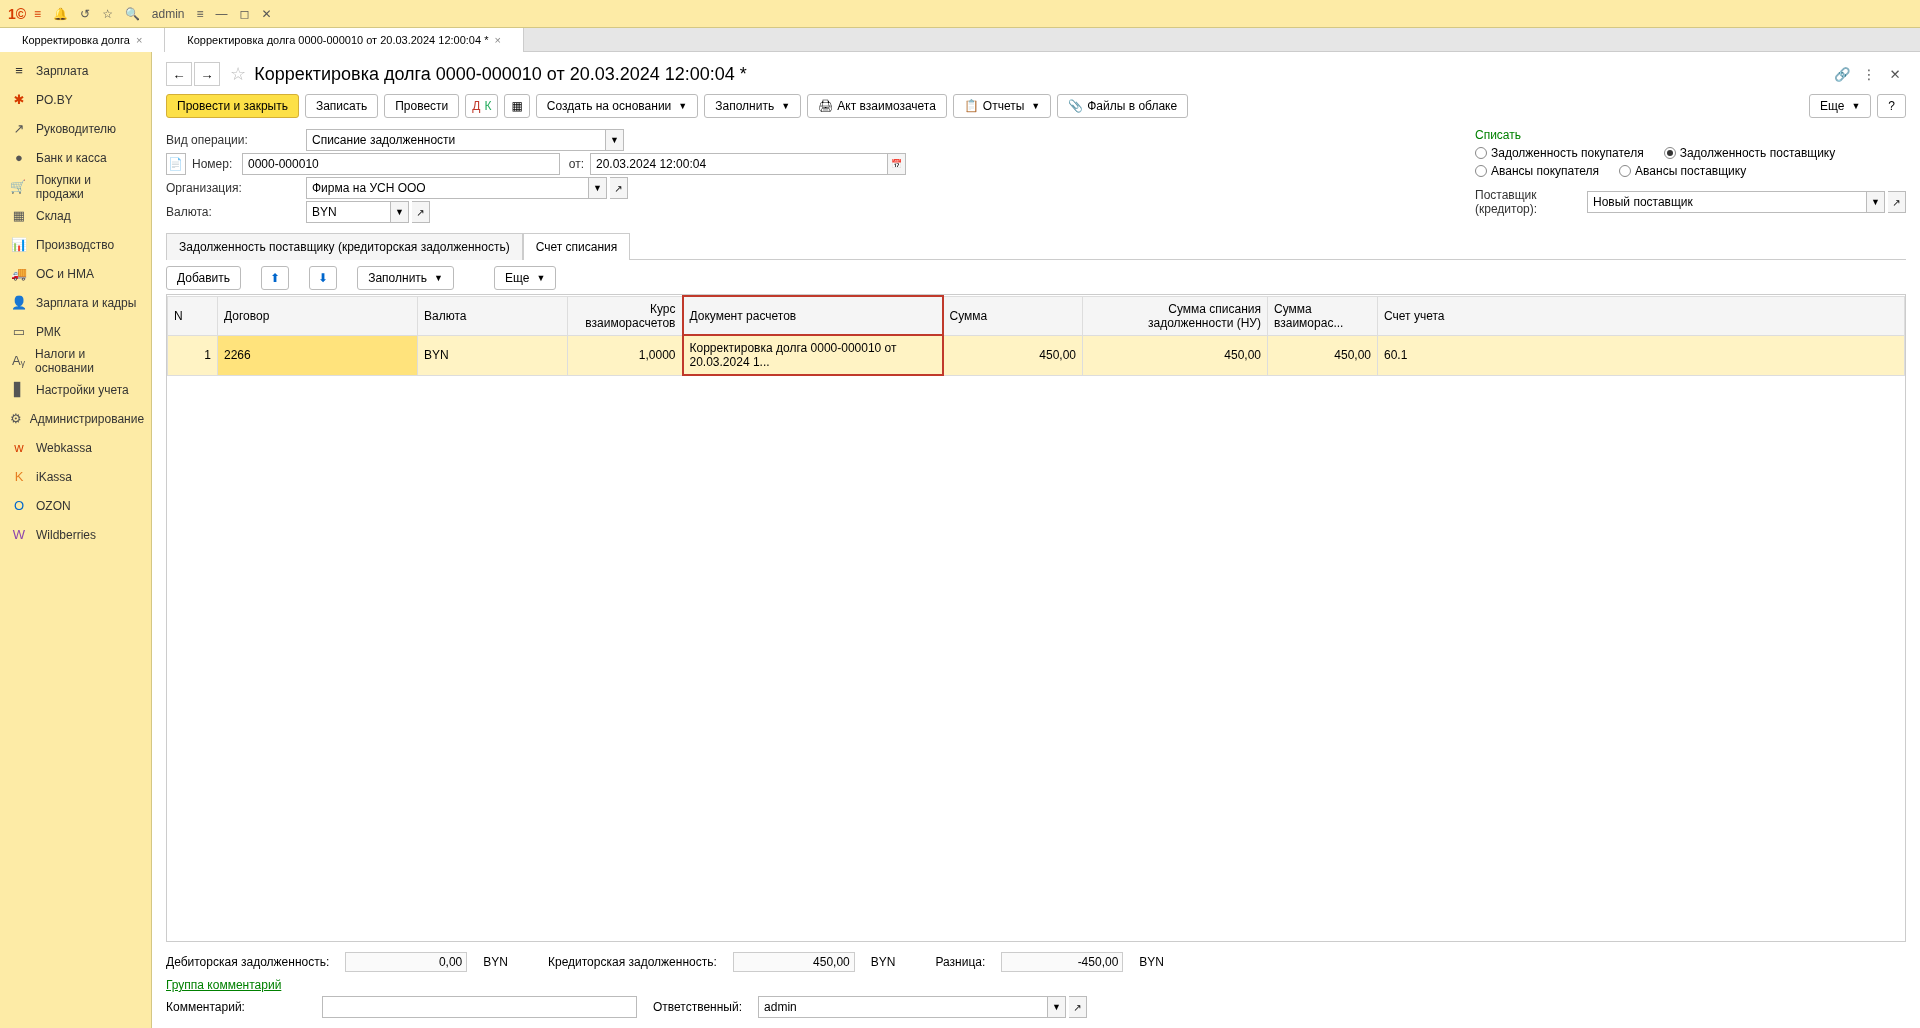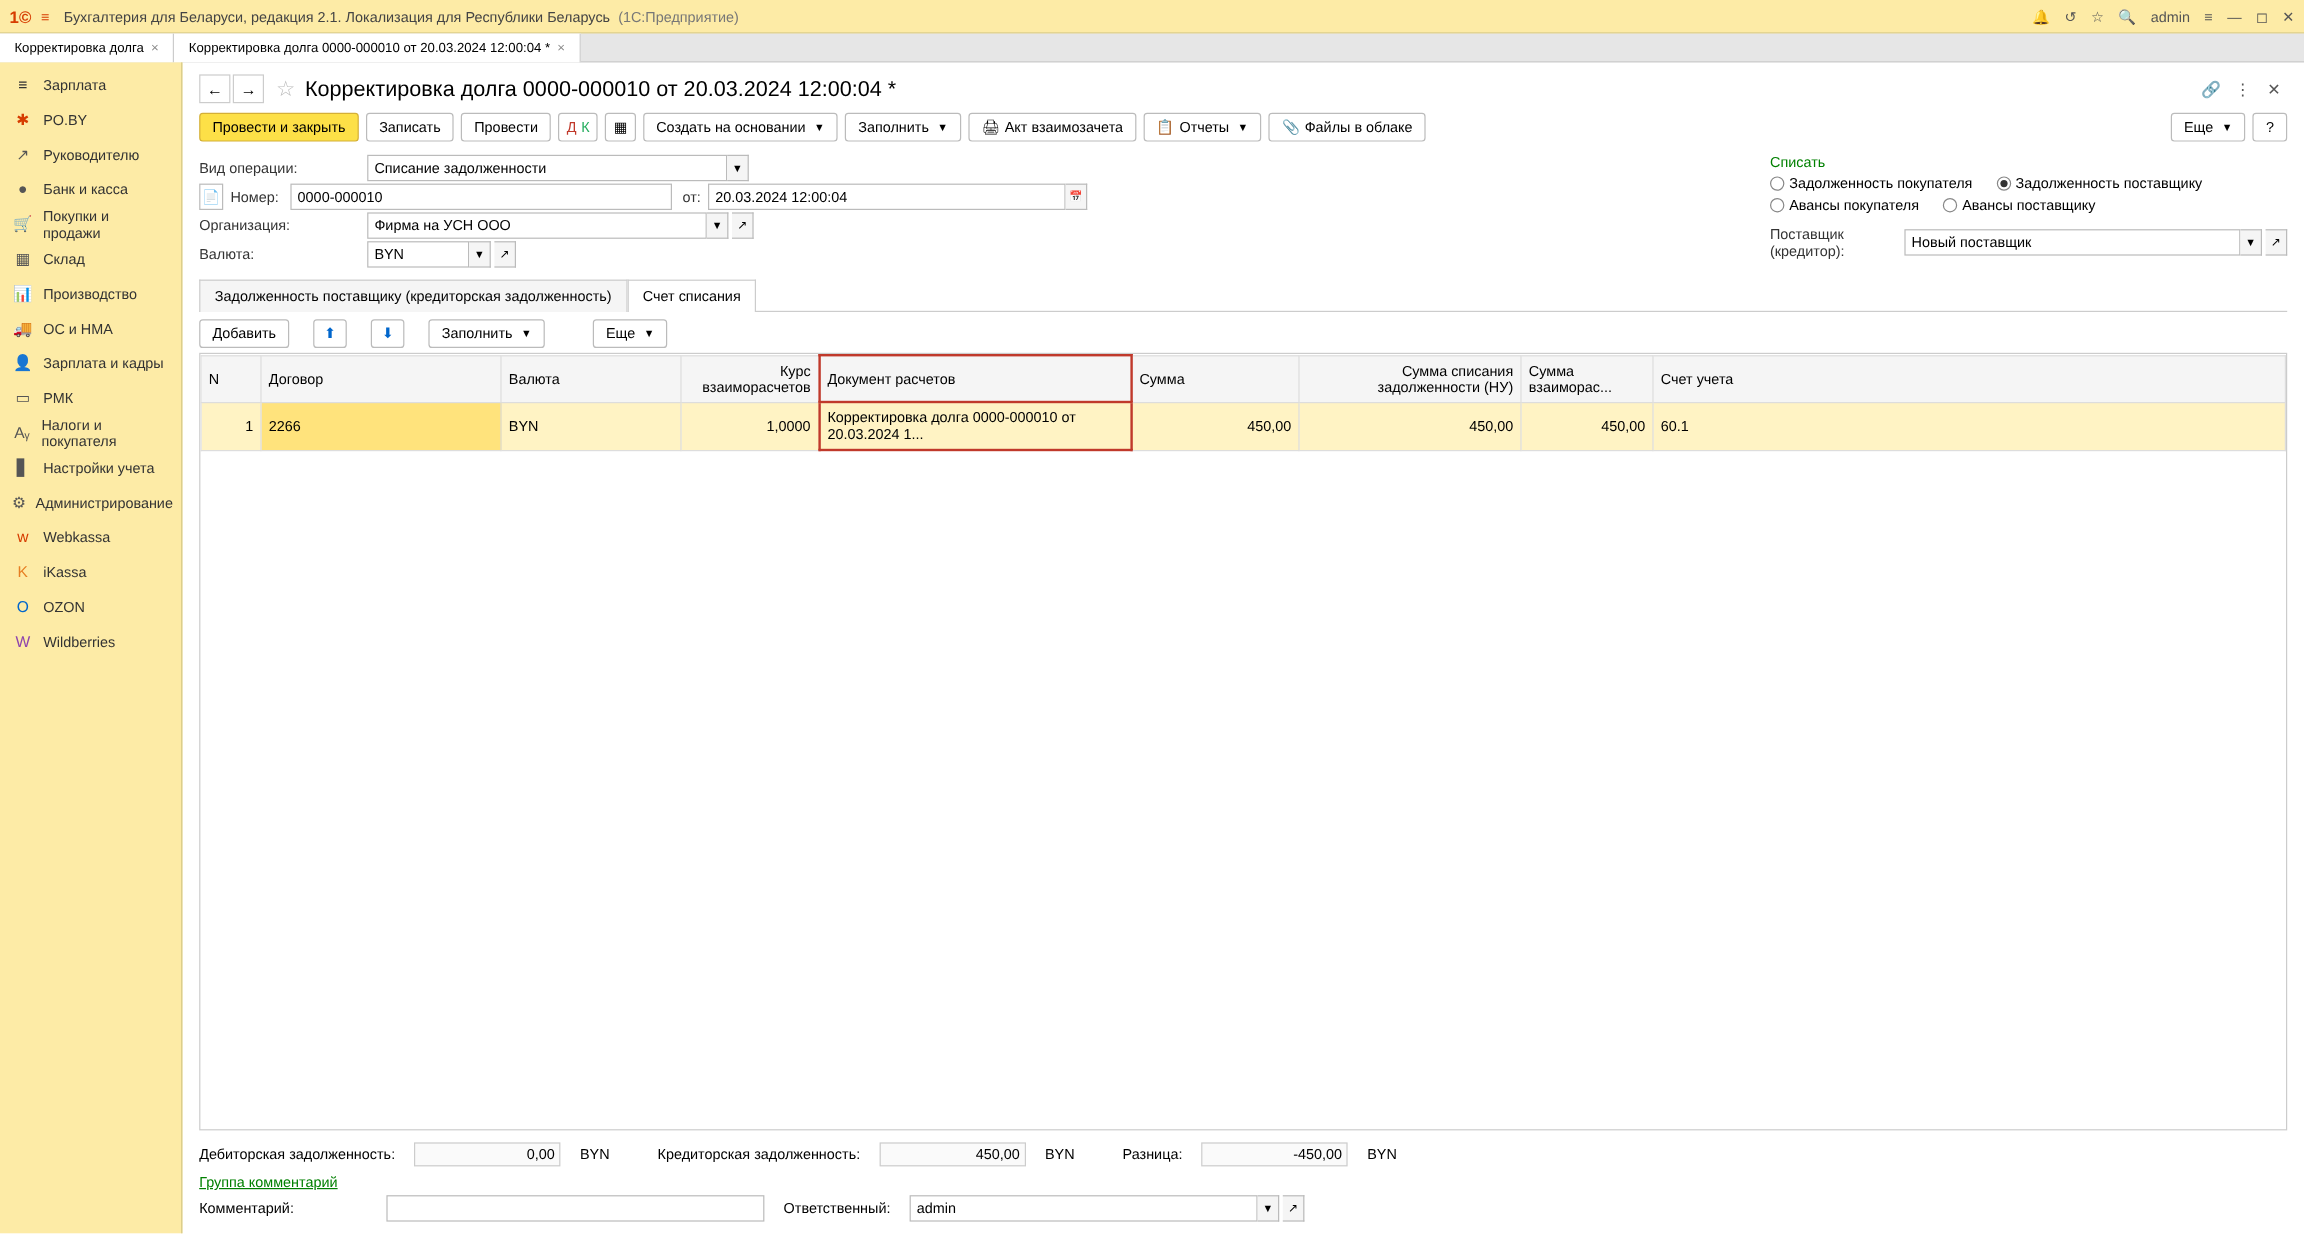--- a/index.html
+++ b/index.html
@@ -6,21 +6,21 @@
 body { font-family: Arial, sans-serif; font-size: 12px; background: #fff; height: 1028px; width: 1920px; overflow: hidden; }
 
 .top-bar { height: 28px; background: #fdeba6; display: flex; align-items: center; padding: 0 8px; border-bottom: 1px solid #d4c784; }
 .top-bar .logo { color: #d63c00; font-weight: bold; font-size: 14px; margin-right: 8px; }
 .top-bar .menu-icon { color: #d63c00; font-weight: bold; margin-right: 12px; cursor: pointer; }
 .top-bar .app-title { color: #444; flex-grow: 1; }
 .top-bar .right-icons { display: flex; gap: 12px; align-items: center; color: #555; }
 .top-bar .right-icons span { cursor: pointer; }
 
 .tabs-bar { height: 24px; background: #e6e6e6; display: flex; align-items: center; border-bottom: 1px solid #ccc; }
-.tab { height: 24px; padding: 0 12px; display: flex; align-items: center; background: #fff; border-right: 1px solid #ccc; cursor: pointer; font-size: 11px; }
+.tab { height: 24px; padding: 0 22px; display: flex; align-items: center; background: #fff; border-right: 1px solid #ccc; cursor: pointer; font-size: 11px; }
 .tab .close { margin-left: 6px; color: #888; }
 
 .main-area { display: flex; height: calc(100% - 52px); }
 
 .sidebar { width: 152px; background: #fdeba6; border-right: 1px solid #d4c784; padding-top: 4px; }
 .sidebar-item { display: flex; align-items: center; height: 29px; padding: 0 10px; cursor: pointer; color: #333; }
 .sidebar-item .icon { width: 18px; text-align: center; margin-right: 8px; font-size: 13px; }
 
 .content { flex-grow: 1; padding: 10px 14px; display: flex; flex-direction: column; overflow: hidden; }
 
@@ -73,23 +73,20 @@
 
 .comment-link { color: #008000; text-decoration: underline; cursor: pointer; margin-bottom: 4px; display: inline-block; }
 .comment-row { display: flex; align-items: center; gap: 16px; }
 </style>
 </head>
 <body>
 
 <div class="top-bar">
   <span class="logo">1©</span>
   <span class="menu-icon">≡</span>
-  <span class="app-title">
-    <span>Бухгалтерия для Беларуси, редакция 2.1. Локализация для Республики Беларусь</span>&nbsp;&nbsp;<span style="color:#777">(1С:Предприятие)</span>
-  </span>
   <div class="right-icons">
     <span>🔔</span>
     <span>↺</span>
     <span>☆</span>
     <span>🔍</span>
     <span>admin</span>
     <span>≡</span>
     <span>—</span>
     <span>◻</span>
     <span>✕</span>
@@ -144,21 +141,21 @@
       <div class="sidebar-item">
         <span class="icon" style="color:#555">👤</span>
         <span>Зарплата и кадры</span>
       </div>
       <div class="sidebar-item">
         <span class="icon" style="color:#555">▭</span>
         <span>РМК</span>
       </div>
       <div class="sidebar-item">
         <span class="icon" style="color:#555">Aᵧ</span>
-        <span>Налоги и покупателя</span>
+        <span>Налоги и основании</span>
       </div>
       <div class="sidebar-item">
         <span class="icon" style="color:#555">▋</span>
         <span>Настройки учета</span>
       </div>
       <div class="sidebar-item">
         <span class="icon" style="color:#555">⚙</span>
         <span>Администрирование</span>
       </div>
       <div class="sidebar-item">

